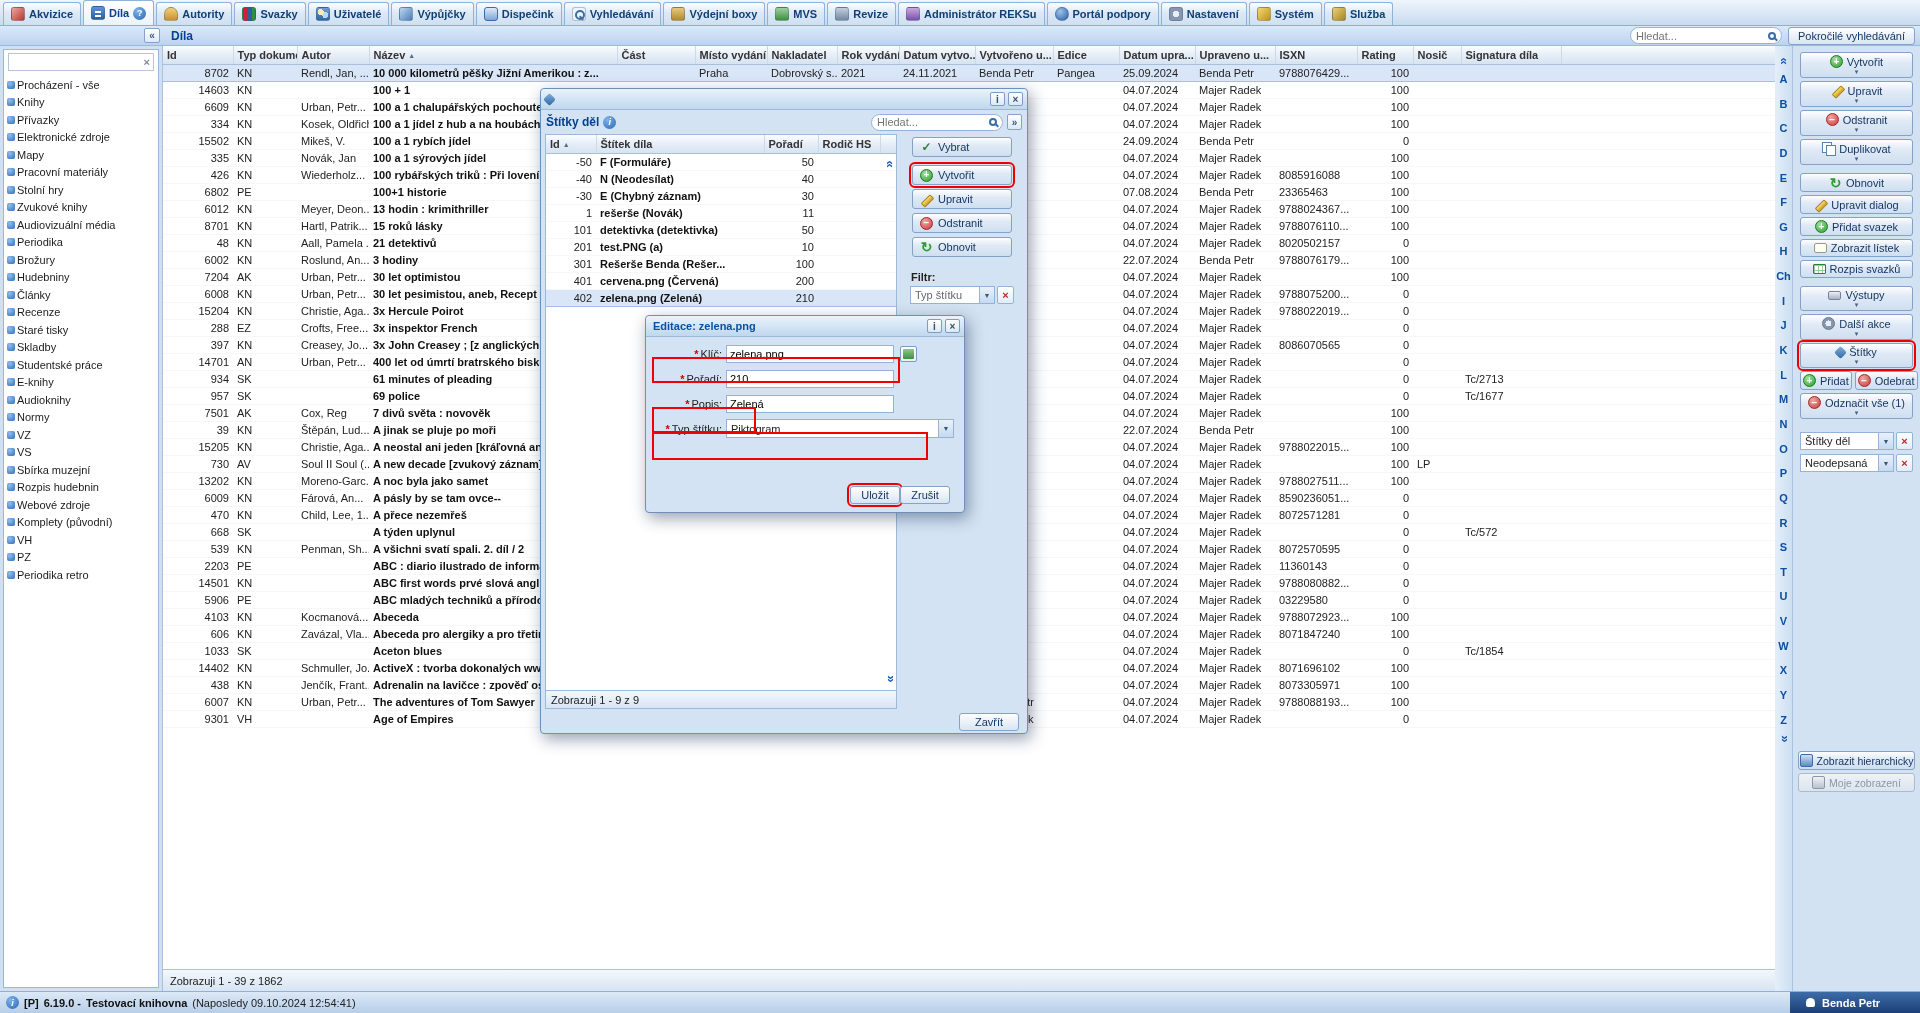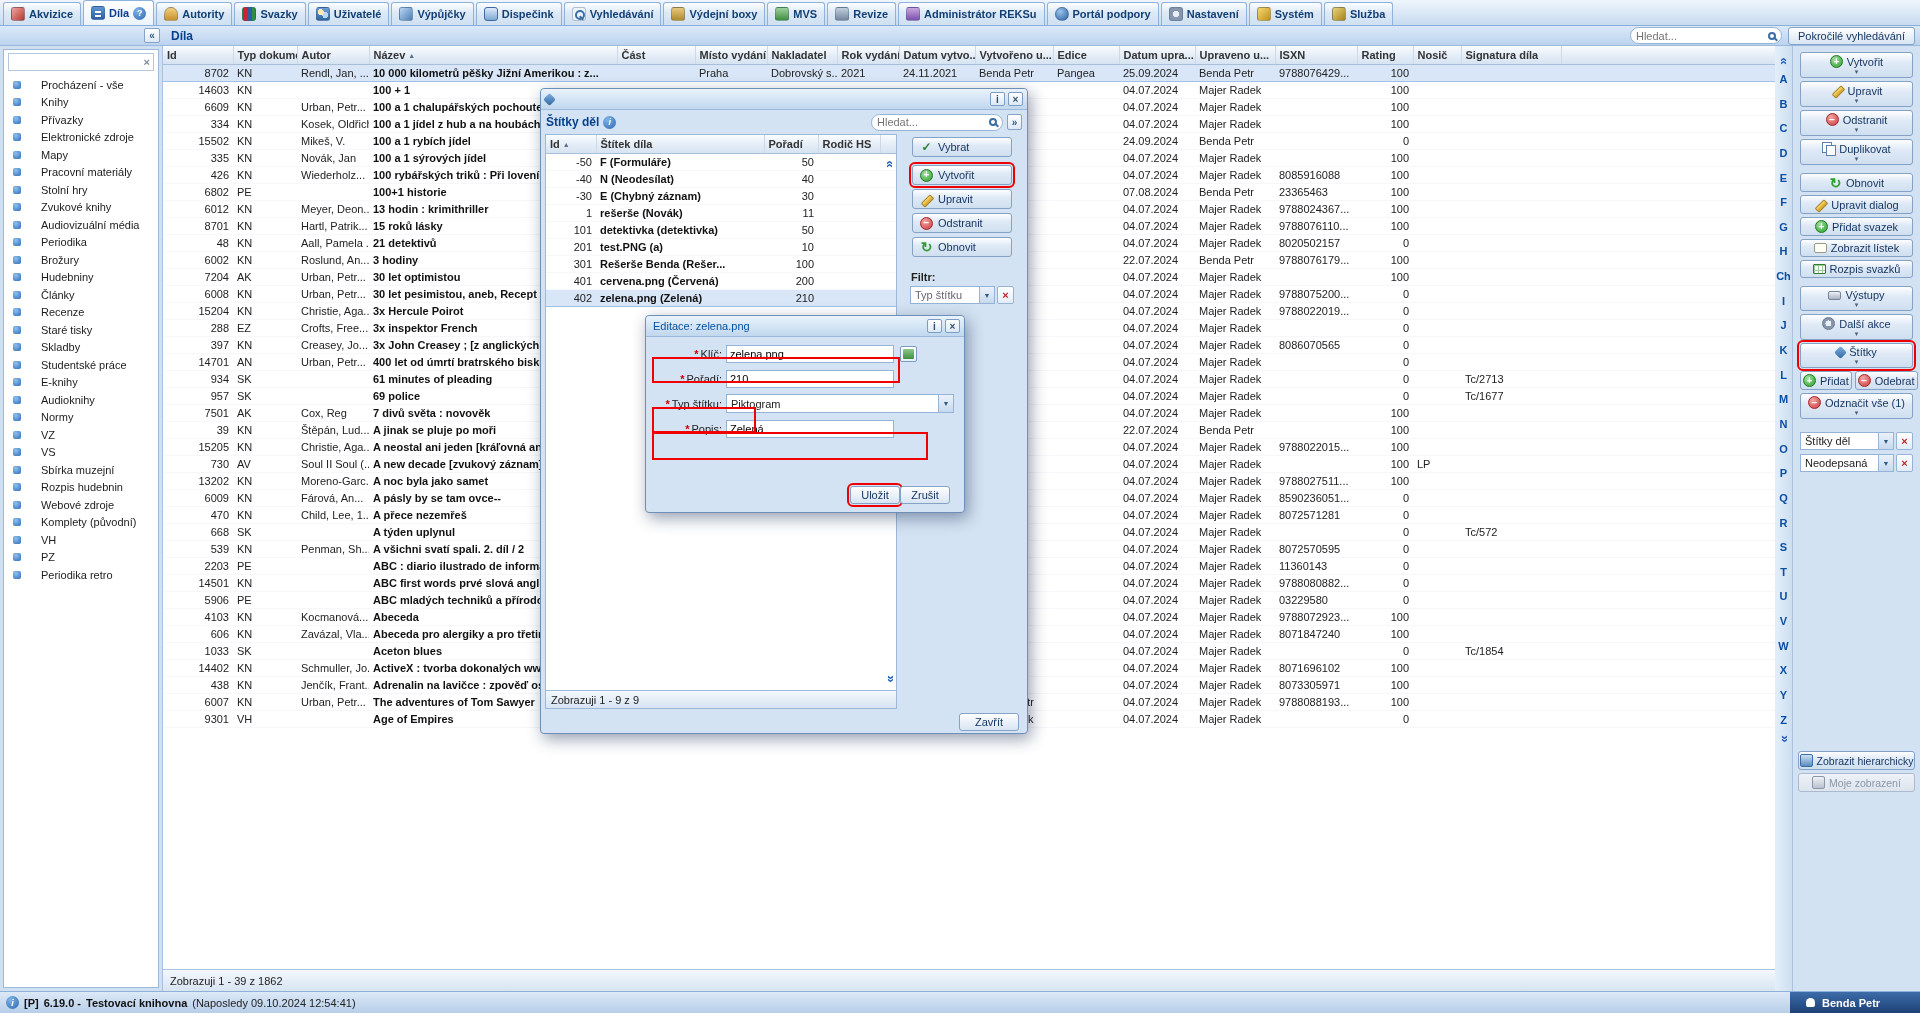--- a/index.html
+++ b/index.html
@@ -45,21 +45,21 @@
   .mag::after{content:'';position:absolute;width:5px;height:2px;background:#3a6ea5;right:-4px;bottom:-2px;transform:rotate(45deg)}
   .btn{height:18px;border:1px solid #85a3c8;border-radius:3px;background:linear-gradient(#fefefe,#d8e5f3);font-size:11px;color:#12335f;padding:0 9px;font-family:inherit}
 
   
   .main{position:absolute;top:46px;left:0;right:0;bottom:22px;display:flex}
   .sidebar{width:163px;flex:none;background:#cfe0f2;padding:3px;border-right:1px solid #a8c2e0}
   .sidebar-inner{background:#fff;border:1px solid #9db9da;height:100%;padding:3px 0 0 0;overflow:hidden}
   .sidebar-filter{display:flex;align-items:center;border:1px solid #b5c7dd;height:18px;margin:0 4px 5px 4px;background:#fff;padding:0 3px}
   .sidebar-filter input{border:none;outline:none;flex:1;font-family:inherit;font-size:11px;min-width:10px}
   .clr{color:#7d8aa0;font-weight:bold;font-size:11px}
-  .tree-item{display:flex;align-items:center;gap:20px;height:17.5px;padding-left:9px;color:#1c1c1c;white-space:nowrap}
+  .tree-item{display:flex;align-items:center;gap:2px;height:17.5px;padding-left:3px;color:#1c1c1c;white-space:nowrap}
   .bullet{width:8px;height:8px;border-radius:2px;background:radial-gradient(circle at 35% 30%,#8fc0ee,#2f6db8);flex:none}
 
   
   .gridarea{position:relative;flex:1;background:#fff;overflow:hidden}
   table.grid{border-collapse:collapse;table-layout:fixed}
   #works-table{width:1612px}
   #labels-table{width:350px}
   table.grid th{height:18px;background:linear-gradient(#fbfdff,#e7eff8 45%,#d6e3f1);border-right:1px solid #cdd9e7;border-bottom:1px solid #a9c0da;font-weight:bold;color:#333;font-size:11px;text-align:left;padding:0 4px;white-space:nowrap;overflow:hidden}
   table.grid td{height:17px;padding:0 4px;white-space:nowrap;overflow:hidden;border-bottom:1px solid #f5f7fa;font-size:11px}
   table.grid tr.selected td{background:#d9e6f7;border-top:1px solid #b91c1c;border-bottom:1px solid #a3c0e8}
@@ -122,21 +122,21 @@
   .annotated{outline:2px solid #ee0000;outline-offset:1px}
 
   
   .statusbar{position:absolute;left:0;right:0;bottom:0;height:22px;background:linear-gradient(#dce9f7,#b7cee9);border-top:1px solid #8fb0d8;display:flex;align-items:center;padding-left:6px;gap:5px}
   .sb-badge,.sb-bold{font-weight:bold;color:#111}
   .sb-user{margin-left:auto;height:100%;background:linear-gradient(#3c6ca8,#1d4076);color:#fff;display:flex;align-items:center;gap:7px;padding:0 16px;min-width:130px;font-weight:bold}
 
   
   .dialog{position:absolute;background:#d4e3f3;border:1px solid #6e8fb8;border-radius:4px;box-shadow:3px 5px 16px rgba(20,40,80,.45)}
   .dlg-title{height:21px;background:linear-gradient(#e9f3fc,#c0d7ee);border-bottom:1px solid #9db9da;display:flex;align-items:center;padding:0 4px;border-radius:4px 4px 0 0}
-  .dlg-title .ttl{font-weight:normal;color:#06509e;font-size:11px;margin-left:3px}
+  .dlg-title .ttl{font-weight:bold;color:#06509e;font-size:11px;margin-left:3px}
   .dlg-title .spacer{flex:1}
   .stitky{left:540px;top:88px;width:488px;height:646px;z-index:50}
   .dlg-toolbar{height:24px;display:flex;align-items:center;gap:4px;padding:0 5px}
   .dlg-heading{font-weight:bold;color:#04408c;font-size:12px}
   .dlg-toolbar .spacer{flex:1}
   .expandbtn{width:15px;height:16px;border:1px solid #85a3c8;border-radius:2px;background:linear-gradient(#fff,#dce8f5);color:#34597f;font-weight:bold;font-size:10px;display:inline-flex;align-items:center;justify-content:center}
   .dlg-main{display:flex;height:557px}
   .dlg-gridwrap{width:352px;flex:none;background:#fff;border:1px solid #9db9da;margin-left:4px;position:relative;overflow:hidden}
   .dlg-gridwrap .chev{position:absolute;right:3px}
   .dlg-gridwrap .chev.up{top:24px}
@@ -1545,30 +1545,30 @@
     <div class="dlg-form" data-name="edit-dialog-form">
       <div class="frow" data-name="field-row-key">
         <span class="flabel" data-name="field-label"><span class="req" data-name="required-marker">*</span><span>Klíč:</span></span>
         <input class="finput" data-name="key-input" value="zelena.png" style="">
         <span class="ic-img" data-name="image-add-button"></span>
       </div>
       <div class="frow" data-name="field-row-order">
         <span class="flabel" data-name="field-label"><span class="req" data-name="required-marker">*</span><span>Pořadí:</span></span>
         <input class="finput" data-name="order-input" value="210" style="">
       </div>
+      <div class="frow" data-name="field-row-desc">
+        <span class="flabel" data-name="field-label"><span class="req" data-name="required-marker">*</span><span>Popis:</span></span>
+        <input class="finput" data-name="desc-input" value="Zelená" style="">
+      </div>
       <div class="frow" data-name="field-row-type">
         <span class="flabel" data-name="field-label"><span class="req" data-name="required-marker">*</span><span>Typ štítku:</span></span>
         <div class="select fselect" data-name="label-type-dropdown" style="height:19px">
           <span data-name="select-value">Piktogram</span>
           <span class="trig" data-name="chevron-down-icon">▼</span>
         </div>
-      </div>
-      <div class="frow" data-name="field-row-desc">
-        <span class="flabel" data-name="field-label"><span class="req" data-name="required-marker">*</span><span>Popis:</span></span>
-        <input class="finput" data-name="desc-input" value="Zelená" style="">
       </div>
       <div class="anno" style="left:6px;top:20px;width:248px;height:26px" data-name="annotation-key-field"></div>
       <div class="anno" style="left:6px;top:70px;width:104px;height:26px" data-name="annotation-desc-field"></div>
       <div class="anno" style="left:6px;top:95px;width:276px;height:28px" data-name="annotation-type-field"></div>
     </div>
     <div class="dlg-btns" data-name="edit-dialog-buttons">
       <button class="btn annotated" data-name="save-button">Uložit</button>
       <button class="btn" data-name="cancel-button">Zrušit</button>
     </div>
   </div>

